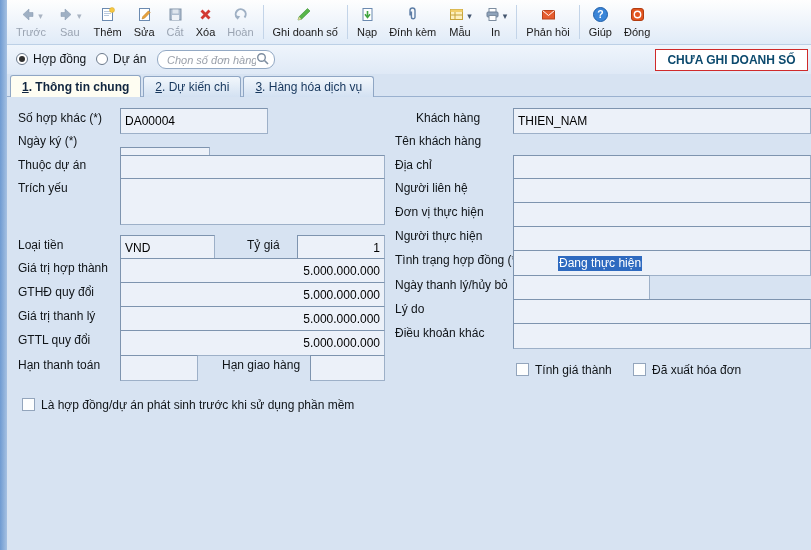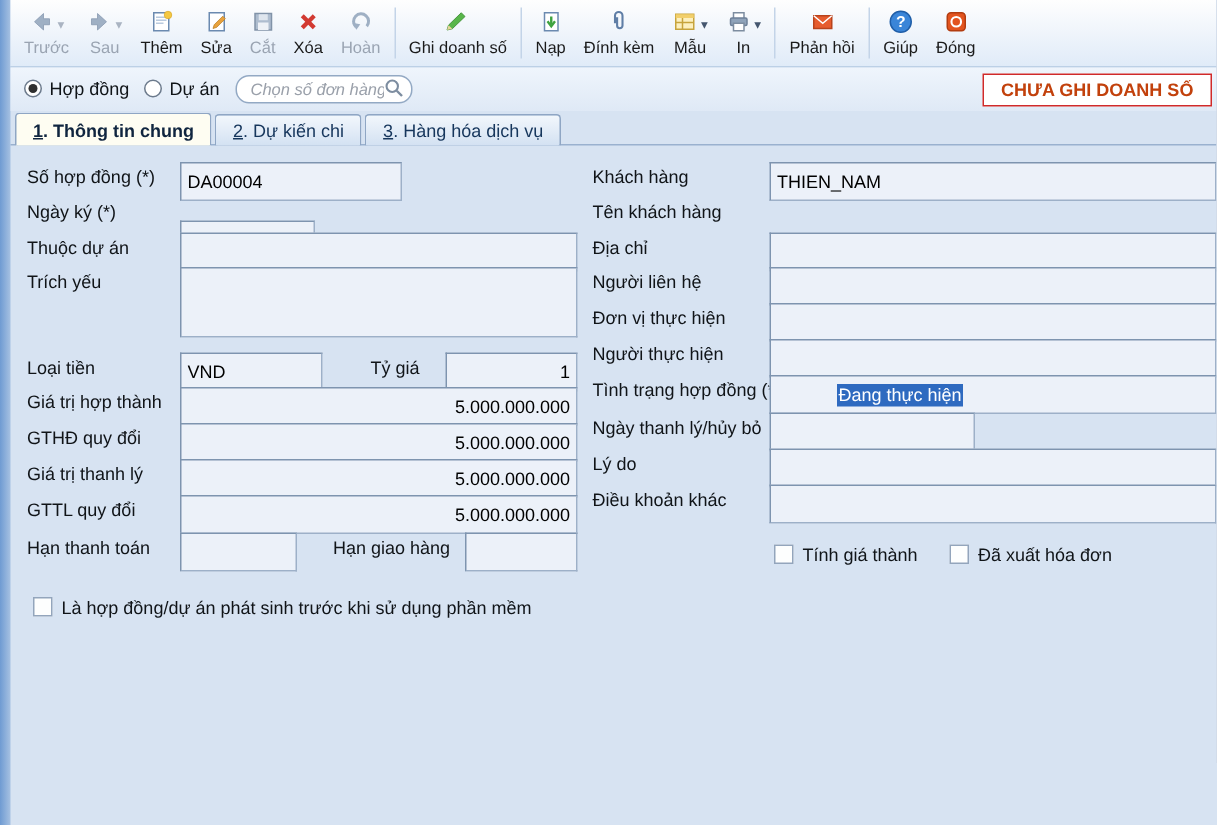--- a/index.html
+++ b/index.html
@@ -35,21 +35,21 @@
     background:#fff; position:relative; flex:none; }
   .radio.checked .rdot::after { content:""; position:absolute; left:2px; top:2px;
     width:6px; height:6px; border-radius:50%; background:#2f2f2f; }
   .search-box { position:absolute; left:150px; top:5px; width:118px; height:19px;
     border:1px solid #93a9c4; border-radius:9px; background:#fff;
     display:flex; align-items:center; padding:0 5px 0 9px; }
   .search-box input { border:none; outline:none; flex:1; min-width:0;
     font-size:11px; background:transparent; font-family:inherit; }
   .search-box input::placeholder { color:#9aa0aa; font-style:italic; }
   .badge { position:absolute; right:3px; top:4px; width:153px; height:22px;
-    border:1px solid #d02a2a; background:#fff; color:#c2410c;
+    border:1px solid #d02a2a; background:#fff; color:#0c4a6e;
     font-weight:bold; font-size:12px; display:flex; align-items:center;
     justify-content:center; white-space:nowrap; }
 
   
   .tabline { position:absolute; left:7px; right:0; top:96px; height:1px; background:#9ab1cf; }
   .tabs { position:absolute; left:10px; top:75px; display:flex; gap:2px; align-items:flex-end; }
   .tab { display:flex; align-items:center; height:21px; padding:0 11px;
     border:1px solid #8fa6c4; border-bottom:none; border-radius:3px 3px 0 0;
     background:linear-gradient(#f2f7fc,#d3e1f2); font-size:12px; color:#16365c;
     white-space:nowrap; cursor:default; }
@@ -272,21 +272,21 @@
     <div class="tab">
       <span class="num">2</span>
         <span>. Dự kiến chi</span>
     </div>
     <div class="tab">
       <span class="num">3</span>
         <span>. Hàng hóa dịch vụ</span>
     </div>
   </div>
 
-  <span class="flabel" style="left:18px; top:111px;">Số hợp đồng (*)</span>
+  <span class="flabel" style="left:18px; top:111px;">Số hợp khác (*)</span>
   <input class="finput" style="left: 120px; top: 108px; width: 148px;" value="DA00004">
 
   <span class="flabel" style="left:18px; top:134px;">Ngày ký (*)</span>
   <input class="finput" style="left: 120px; top: 147px; width: 90px;" value="01/07/2020">
 
   <span class="flabel" style="left:18px; top:158px;">Thuộc dự án</span>
   <input class="finput" style="left: 120px; top: 155px; width: 265px;" value="">
 
   <span class="flabel" style="left:18px; top:181px;">Trích yếu</span>
   <textarea class="finput" style="left: 120px; top: 178px; width: 265px; height: 47px;"></textarea>
@@ -306,21 +306,21 @@
   <input class="finput num" style="left: 120px; top: 306px; width: 265px;" value="5.000.000.000">
 
   <span class="flabel" style="left:18px; top:333px;">GTTL quy đổi</span>
   <input class="finput num" style="left: 120px; top: 330px; width: 265px;" value="5.000.000.000">
 
   <span class="flabel" style="left:18px; top:358px;">Hạn thanh toán</span>
   <input class="finput" style="left: 120px; top: 355px; width: 78px;" value="">
   <span class="flabel" style="left:222px; top:358px;">Hạn giao hàng</span>
   <input class="finput" style="left: 310px; top: 355px; width: 75px;" value="">
 
-  <span class="flabel" style="left:395px; top:111px;">Khách hàng</span>
+  <span class="flabel" style="left:416px; top:111px;">Khách hàng</span>
   <input class="finput" style="left: 513px; top: 108px; width: 298px;" value="THIEN_NAM">
 
   <span class="flabel" style="left:395px; top:134px;">Tên khách hàng</span>
 
   <span class="flabel" style="left:395px; top:158px;">Địa chỉ</span>
   <input class="finput" style="left: 513px; top: 155px; width: 298px;" value="">
 
   <span class="flabel" style="left:395px; top:181px;">Người liên hệ</span>
   <input class="finput" style="left: 513px; top: 178px; width: 298px;" value="">
 

